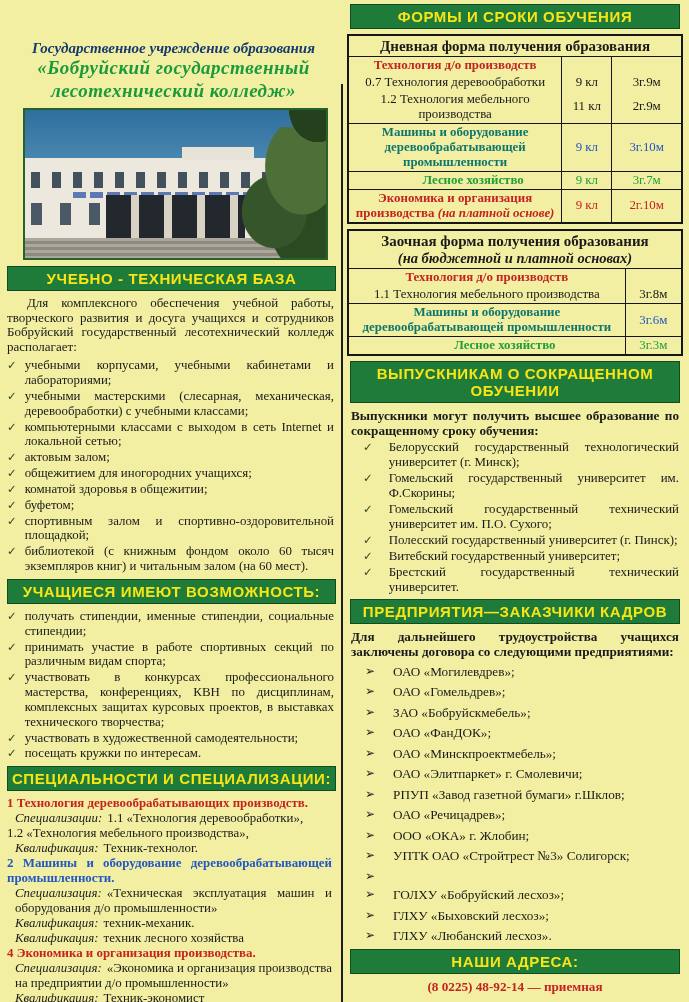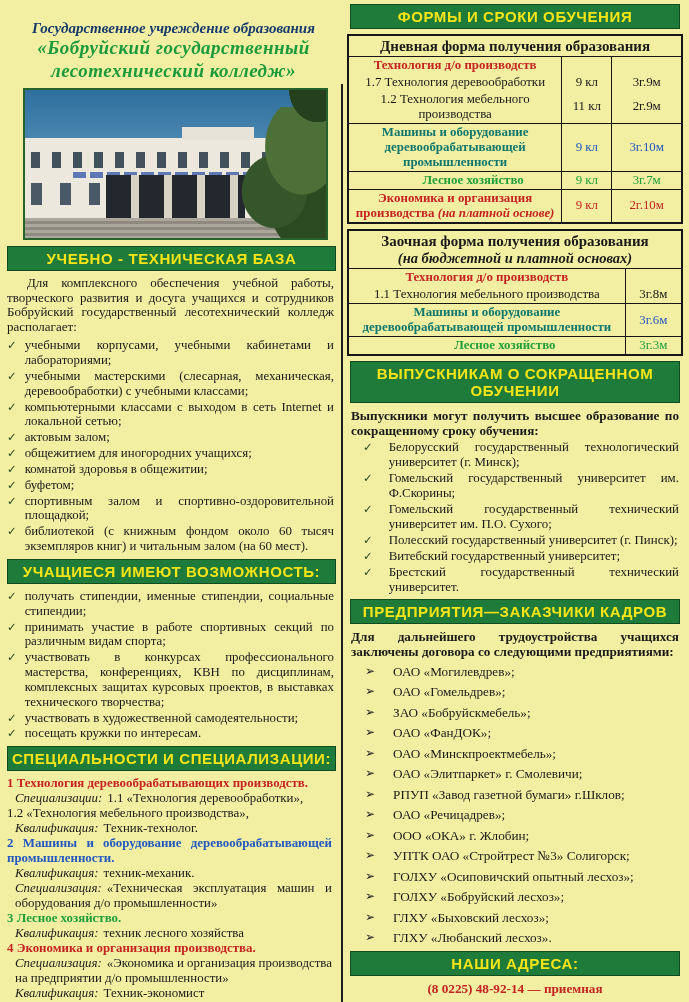--- a/index.html
+++ b/index.html
@@ -3,21 +3,21 @@
 <meta charset="utf-8">
 <style>
   html,body{margin:0;padding:0;}
   .page{position:relative;width:689px;height:1002px;background:#f2efa2;overflow:hidden;
         font-family:"Liberation Serif",serif;color:#1a1a1a;}
   
   .col-left{position:absolute;left:0;top:0;width:340px;padding:0 0 0 7px;box-sizing:border-box;}
   .col-right{position:absolute;left:347px;top:0;width:336px;box-sizing:border-box;}
   .divider{position:absolute;left:341px;top:84px;bottom:0;width:2px;background:#1d1d1d;}
   
-  .doc-header{text-align:center;padding-top:20px;}
+  .doc-header{text-align:center;padding-top:20px;margin-top:20px;}
   .org{font-size:15px;font-weight:bold;font-style:italic;color:#173a6e;}
   .college{font-size:19px;font-weight:bold;font-style:italic;color:#1b9a3c;line-height:1.2;letter-spacing:.5px;}
   
   .photo{position:relative;margin:5px 12px 6px 16px;height:148px;border:2px solid #26632c;
          overflow:hidden;background:linear-gradient(180deg,#2e6f9e,#5b95ba 55%,#86b5cd);}
   .p-bld{position:absolute;left:0;right:0;top:33%;bottom:0;background:#ece8dd;}
   .p-parapet{position:absolute;left:52%;top:25%;width:24%;height:9%;background:#e7e3d8;}
   .p-row1{position:absolute;left:2%;right:2%;top:42%;height:11%;
           background:repeating-linear-gradient(90deg,#43515d 0 9px,rgba(0,0,0,0) 9px 21px);}
   .p-banner{position:absolute;left:16%;right:20%;top:56%;height:3.5%;opacity:.75;
@@ -213,30 +213,27 @@
 
         <div class="sp-line sp-d">
           <i class="sp-label">Квалификация:</i><span>Техник-технолог.</span>
         </div>
 
         <div class="sp-line sp-t t-blue">
           <span>2 Машины и оборудование деревообрабатывающей промышленности.</span>
         </div>
 
         <div class="sp-line sp-d">
+          <i class="sp-label">Специализация:</i><span>«Техническая эксплуатация машин и оборудования д/о промышленности»</span>
+        </div>
+
+        <div class="sp-line sp-d">
           <i class="sp-label">Квалификация:</i><span>техник-механик.</span>
         </div>
 
-        <div class="sp-line sp-d">
-          <i class="sp-label">Специализация:</i><span>«Техническая эксплуатация машин и оборудования д/о промышленности»</span>
-        </div>
-
-        <div class="sp-line sp-t t-green">
-          <span>3 Лесное хозяйство.</span>
-        </div>
 
         <div class="sp-line sp-d">
           <i class="sp-label">Квалификация:</i><span>техник лесного хозяйства</span>
         </div>
 
         <div class="sp-line sp-t t-red">
           <span>4 Экономика и организация производства.</span>
         </div>
 
         <div class="sp-line sp-d">
@@ -273,21 +270,21 @@
           <th colspan="3">Дневная форма получения образования</th>
         </tr>
 
           <tr class="sep t-red">
             <td class="c-name"><span>Технология д/о производств</span> </td>
             <td class="c-kl"></td>
             <td class="c-dur"></td>
           </tr>
 
           <tr>
-            <td class="c-name"><span>1.7  Технология деревообработки</span> </td>
+            <td class="c-name"><span>0.7  Технология деревообработки</span> </td>
             <td class="c-kl">9 кл</td>
             <td class="c-dur">3г.9м</td>
           </tr>
 
           <tr>
             <td class="c-name"><span>1.2  Технология мебельного производства</span> </td>
             <td class="c-kl">11 кл</td>
             <td class="c-dur">2г.9м</td>
           </tr>
 
@@ -437,21 +434,20 @@
           <span>ООО «ОКА» г. Жлобин;</span>
         </div>
 
         <div class="emp">
           <span class="arrow">➢</span>
           <span>УПТК ОАО «Стройтрест №3» Солигорск;</span>
         </div>
 
         <div class="emp">
           <span class="arrow">➢</span>
-          <span>ГОЛХУ «Осиповичский опытный лесхоз»;</span>
         </div>
 
         <div class="emp">
           <span class="arrow">➢</span>
           <span>ГОЛХУ «Бобруйский лесхоз»;</span>
         </div>
 
         <div class="emp">
           <span class="arrow">➢</span>
           <span>ГЛХУ «Быховский лесхоз»;</span>

